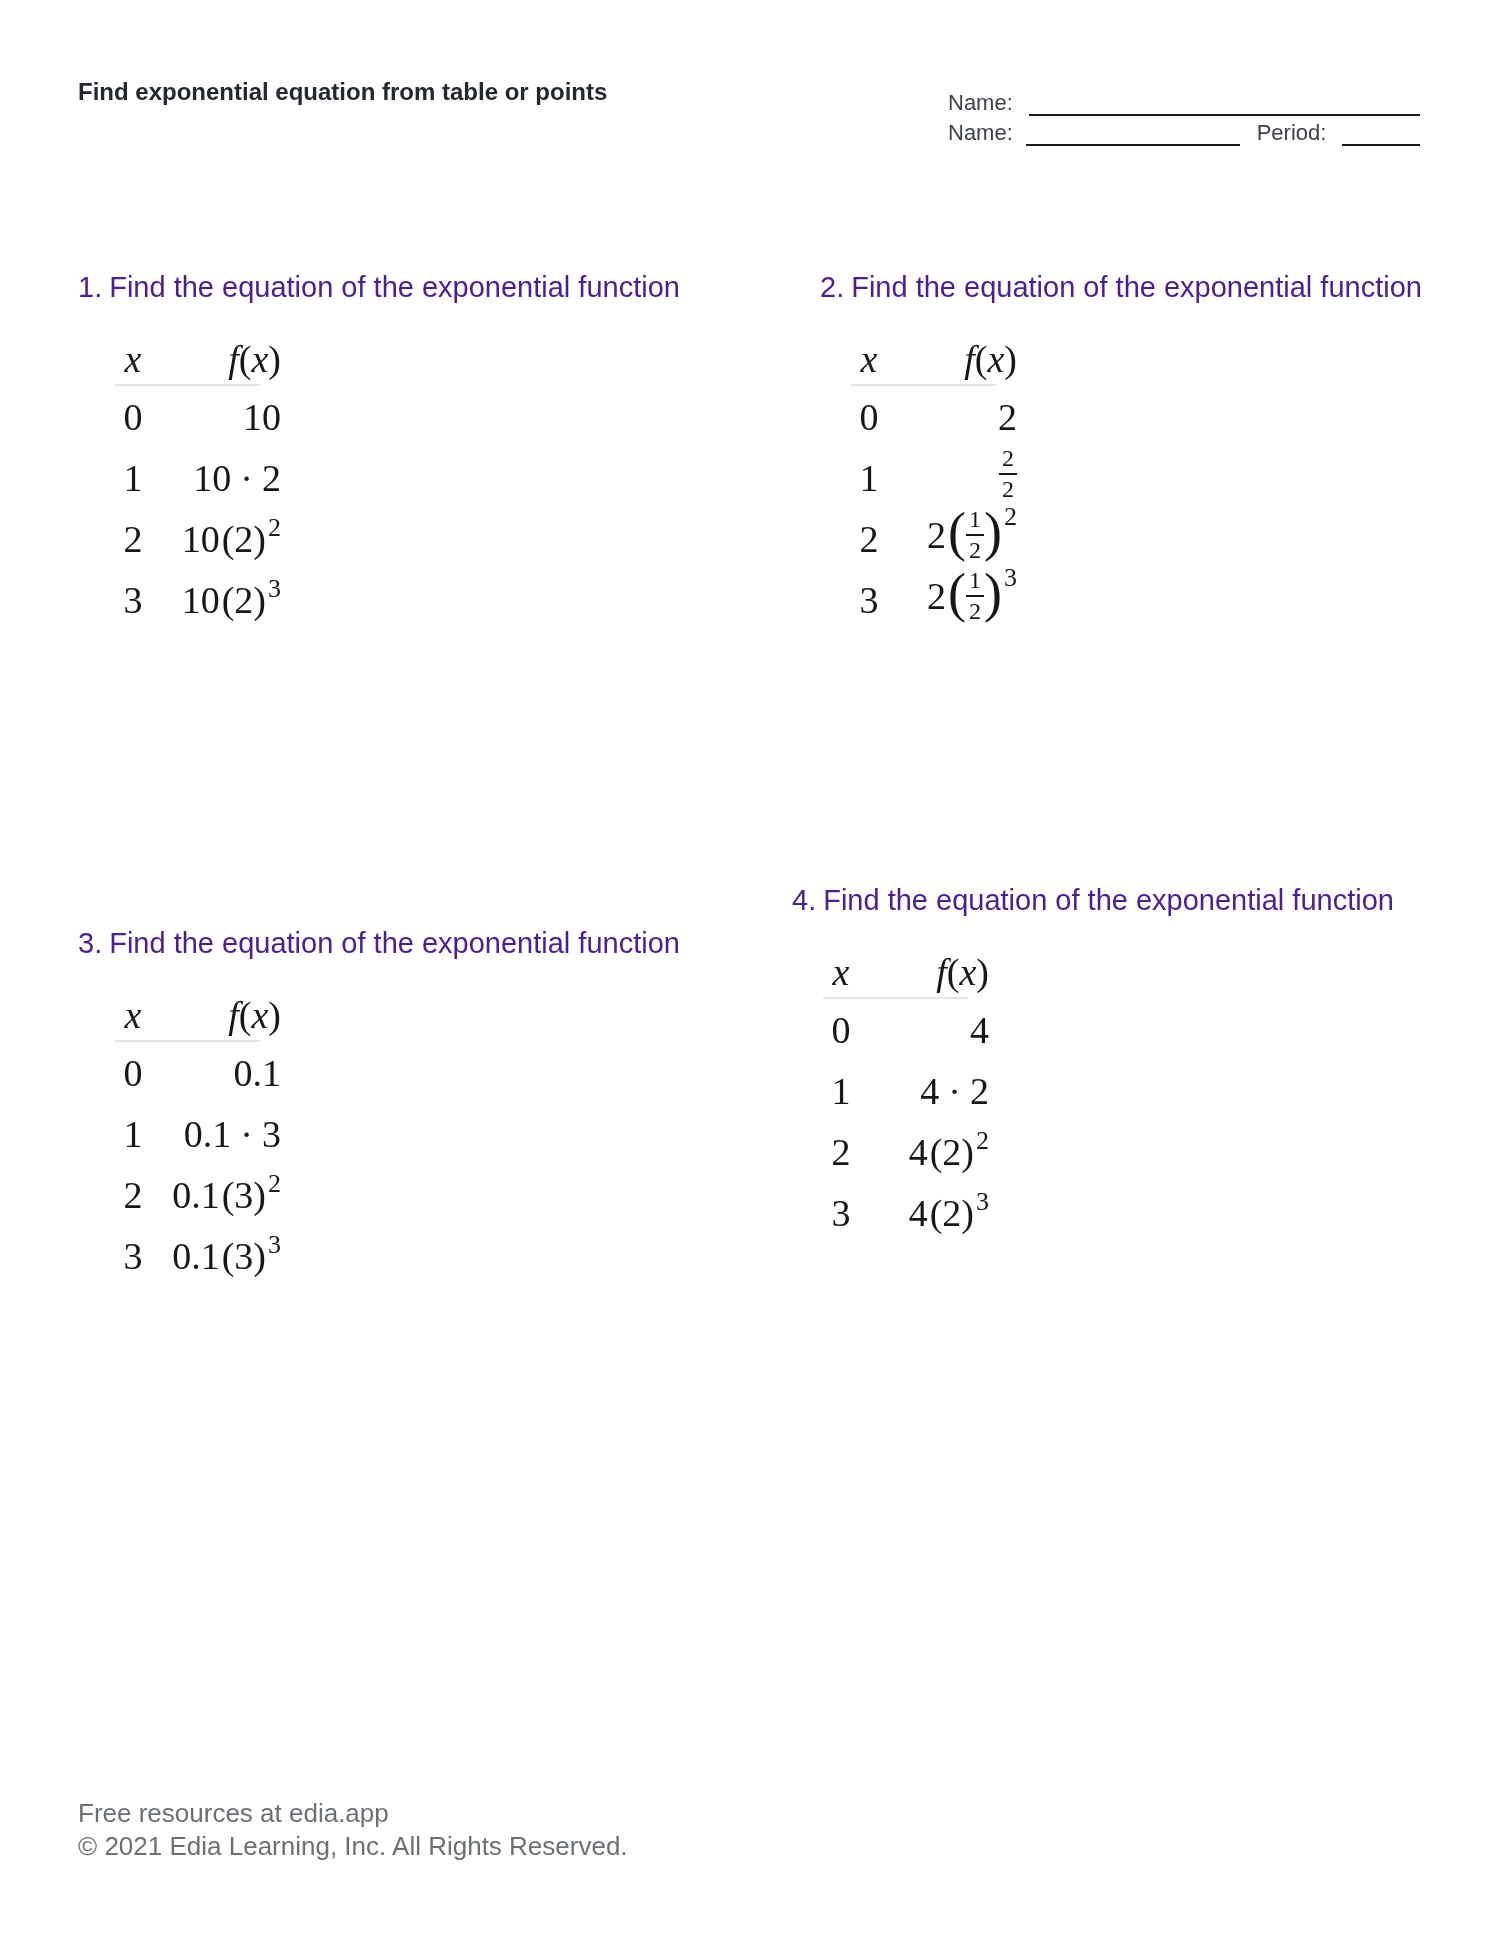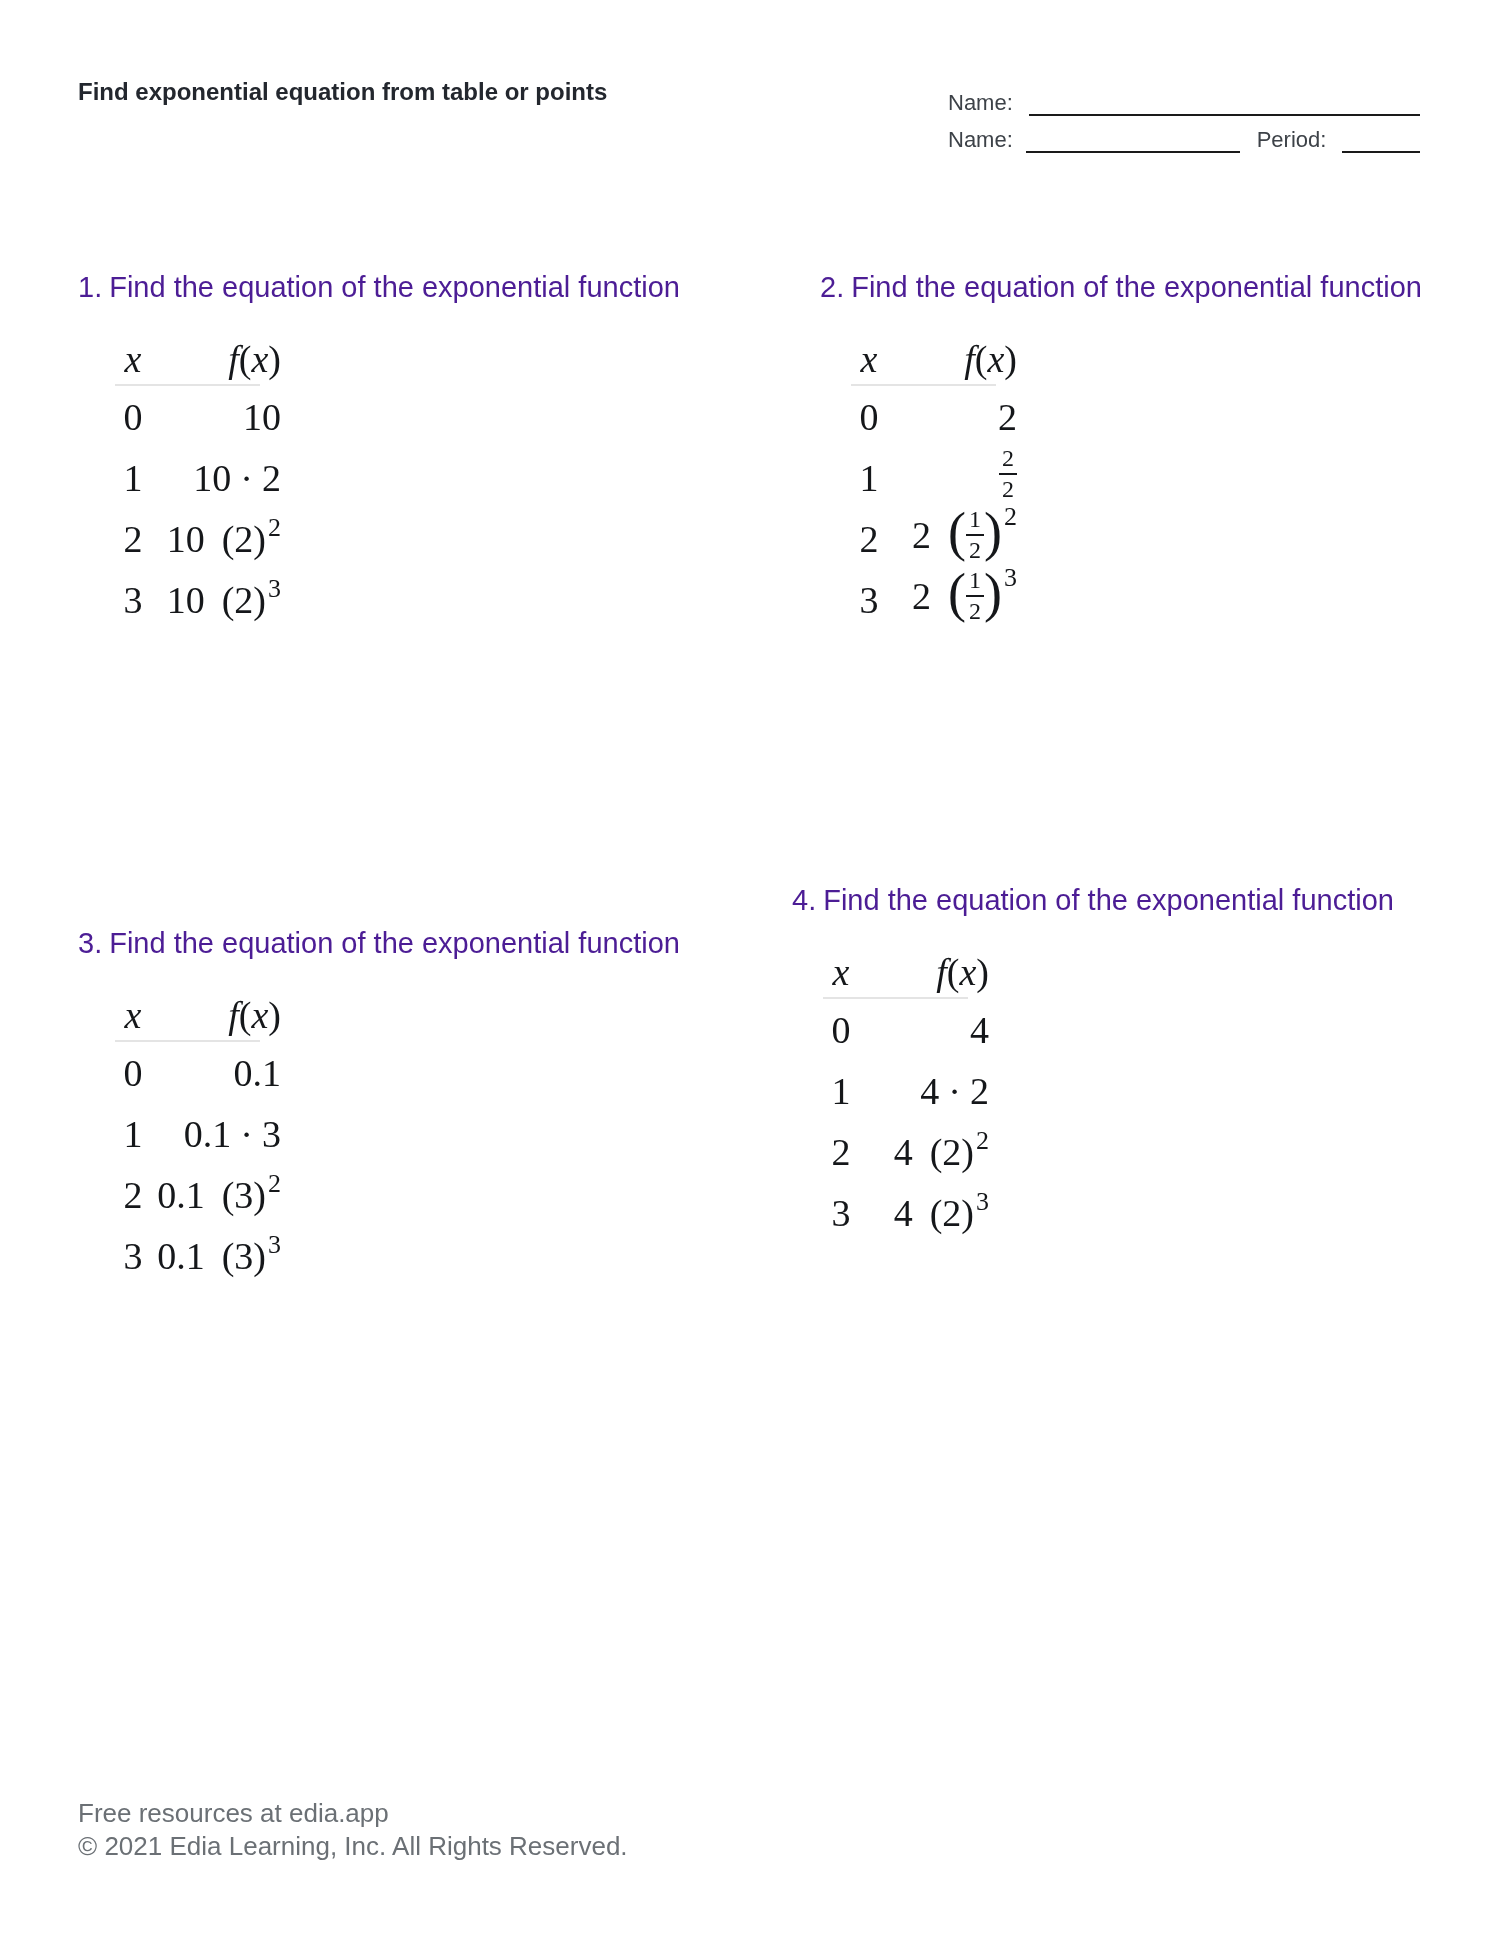--- a/index.html
+++ b/index.html
@@ -15,21 +15,21 @@
   
   .doc-title{
     position:absolute;left:78px;top:71px;
     font-size:24px;font-weight:bold;line-height:42px;
     color:#23272e;letter-spacing:0;
   }
   .fields{
     position:absolute;left:948px;top:90px;width:472px;
     font-size:22px;color:#3d4248;
   }
-  .field-row{display:flex;align-items:flex-end;height:26px;margin-bottom:11px;}
+  .field-row{display:flex;align-items:flex-end;height:26px;margin-bottom:4px;}
   .field-label{white-space:nowrap;}
   .blank{border-bottom:2.5px solid #1a1a1a;height:22px;}
   .blank.grow{flex:1;margin-left:16px;}
   .blank.date{width:215px;margin-left:13px;}
   .blank.period{width:78px;margin-left:16px;}
   .period-label{margin-left:17px;}
   
   .question{position:absolute;width:680px;}
   #q-0{left:78px;top:272px;}
   #q-1{left:820px;top:272px;}
@@ -50,21 +50,21 @@
     border-bottom:2px solid #e4e4e4;
     font-size:38px;
   }
   .qtable-header i{font-style:italic;}
   .qtable-row{display:flex;align-items:center;height:61px;font-size:38px;}
   .col-x{width:36px;text-align:center;flex:none;line-height:1;}
   .col-fx{width:130px;text-align:right;flex:none;white-space:nowrap;line-height:1;}
   
   .m-dot{display:inline-block;margin:0 9px;}
   .m-group{white-space:nowrap;}
-  .m-coef + .m-group{margin-left:17px;}
+  .m-coef + .m-group{margin-left:2px;}
   .m-paren{display:inline-block;}
   .m-paren.tall{
     font-size:54px;line-height:0;display:inline-block;
     position:relative;top:3px;vertical-align:baseline;
   }
   .m-exp{
     display:inline-block;font-size:26px;line-height:0;
     position:relative;top:-16px;margin-left:2px;vertical-align:baseline;
   }
   .m-exp.high{top:-22px;}

